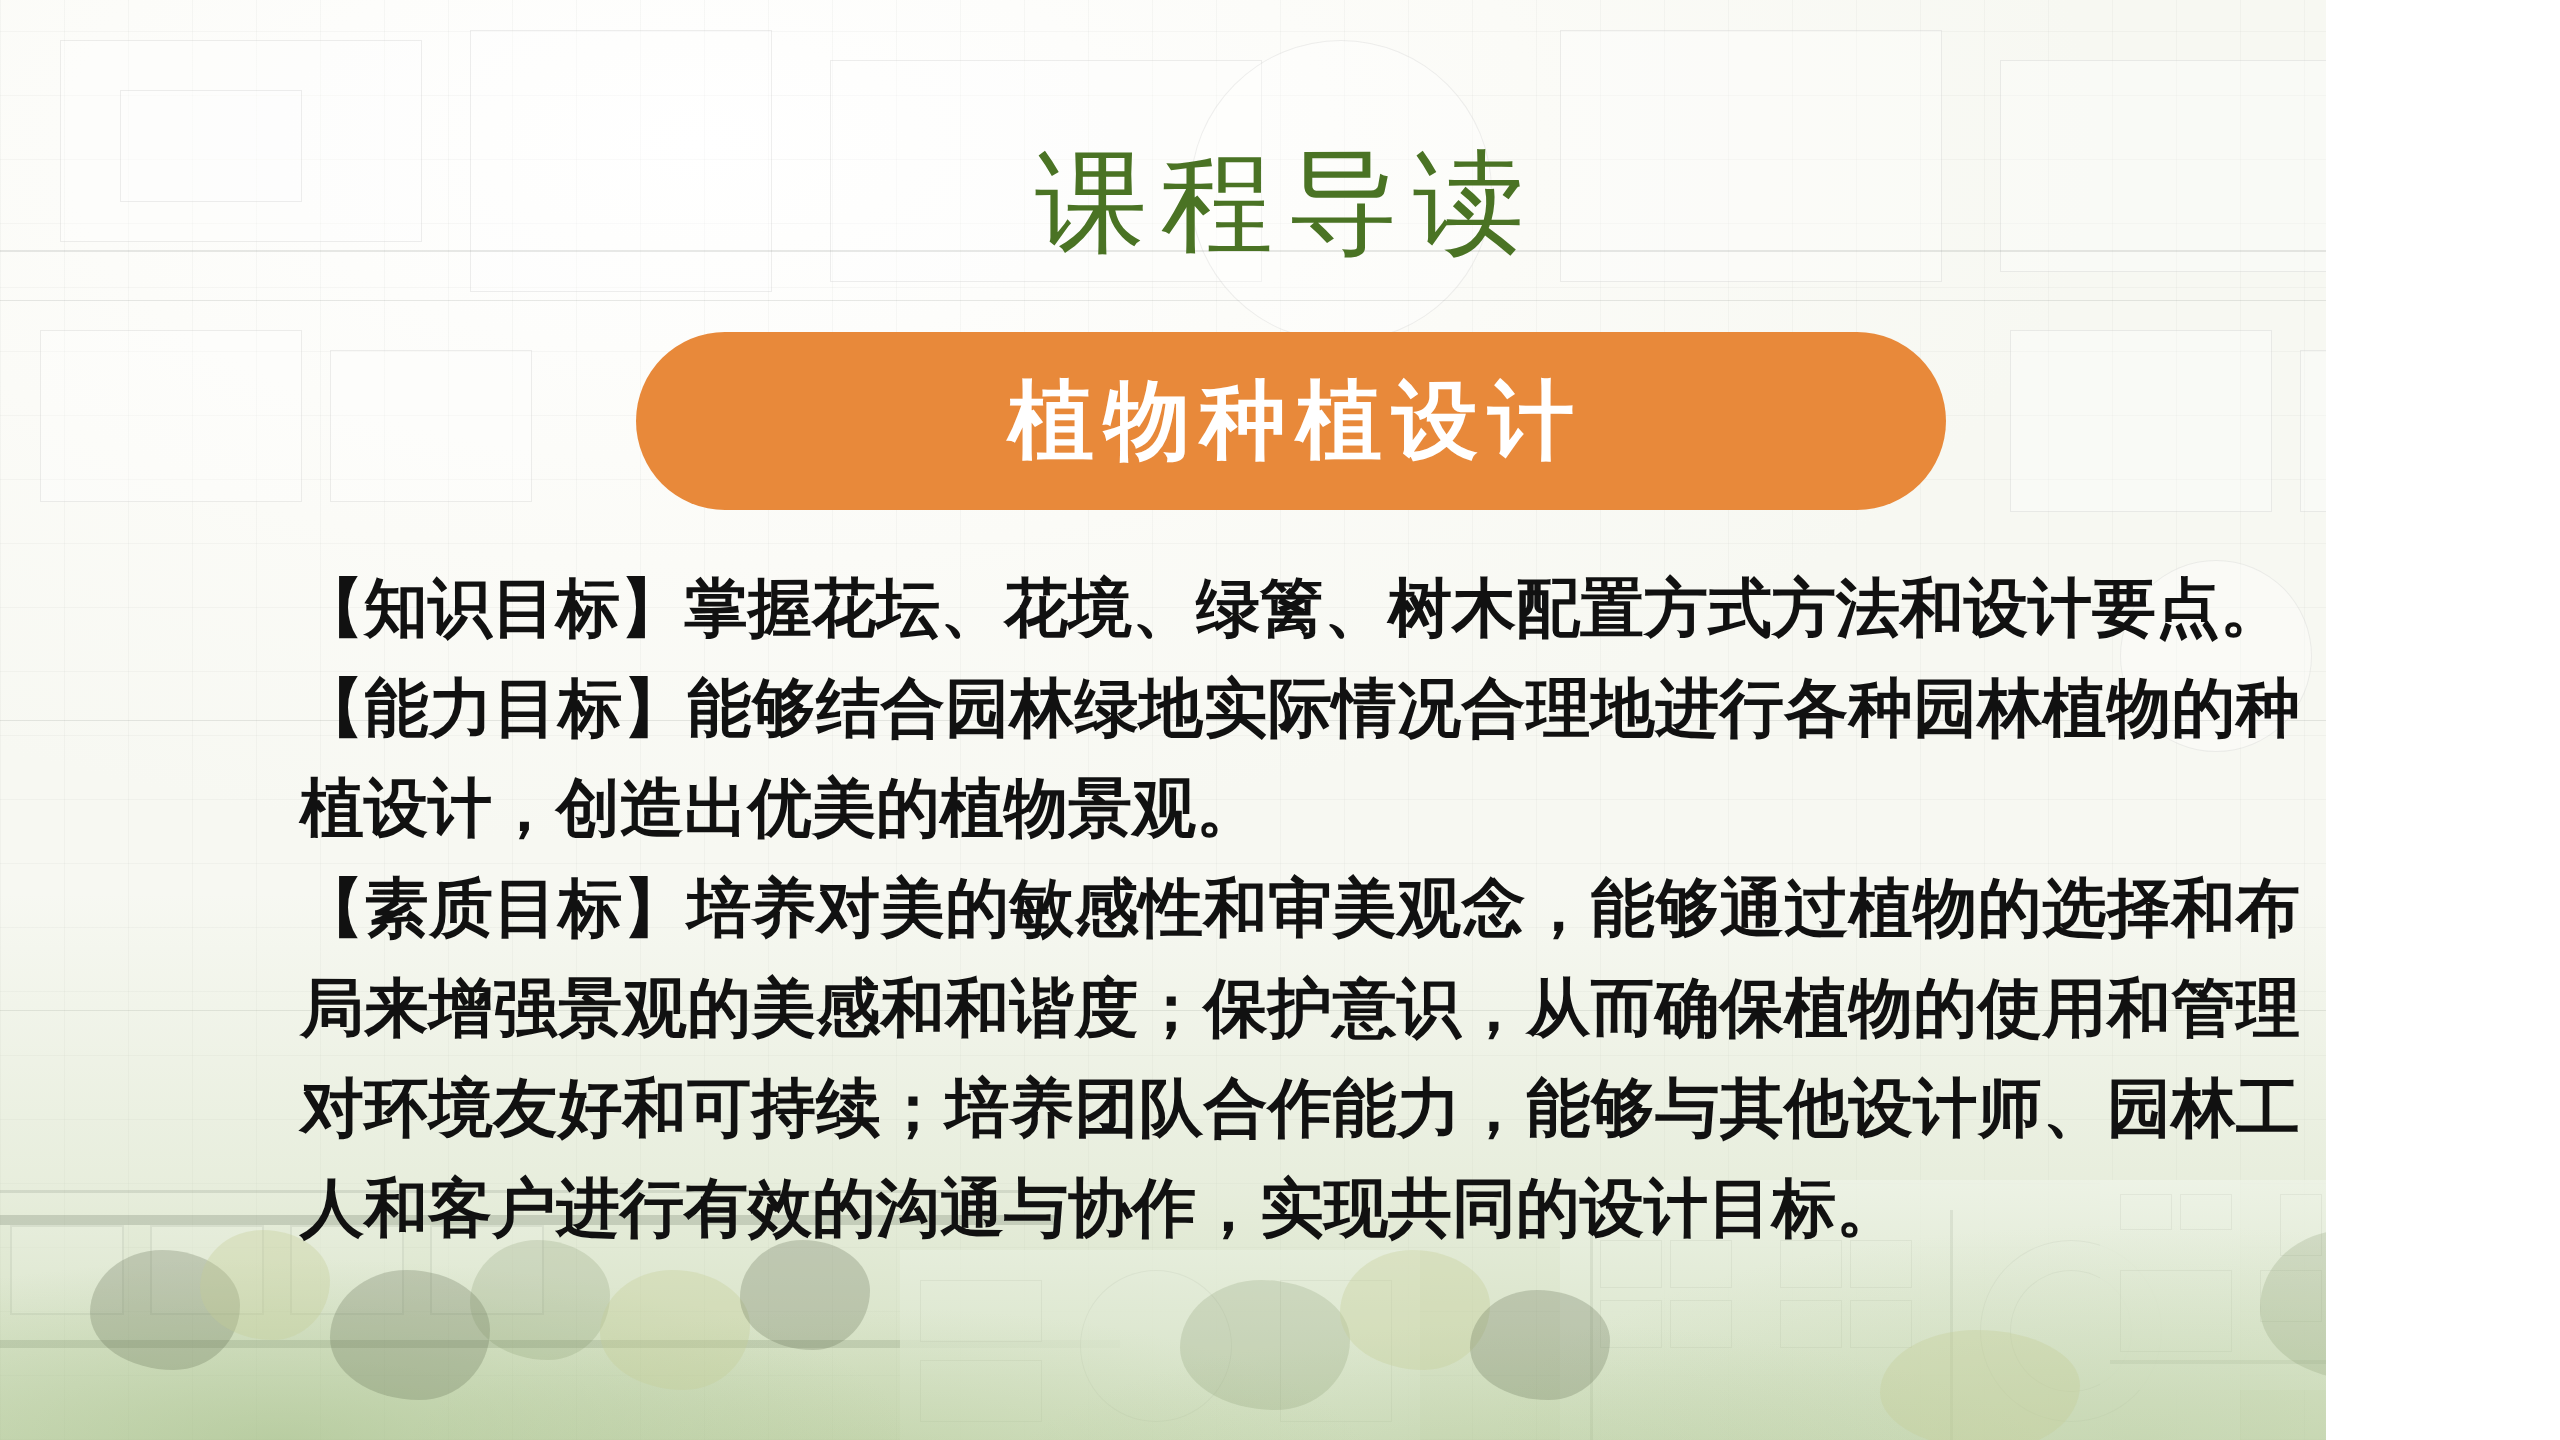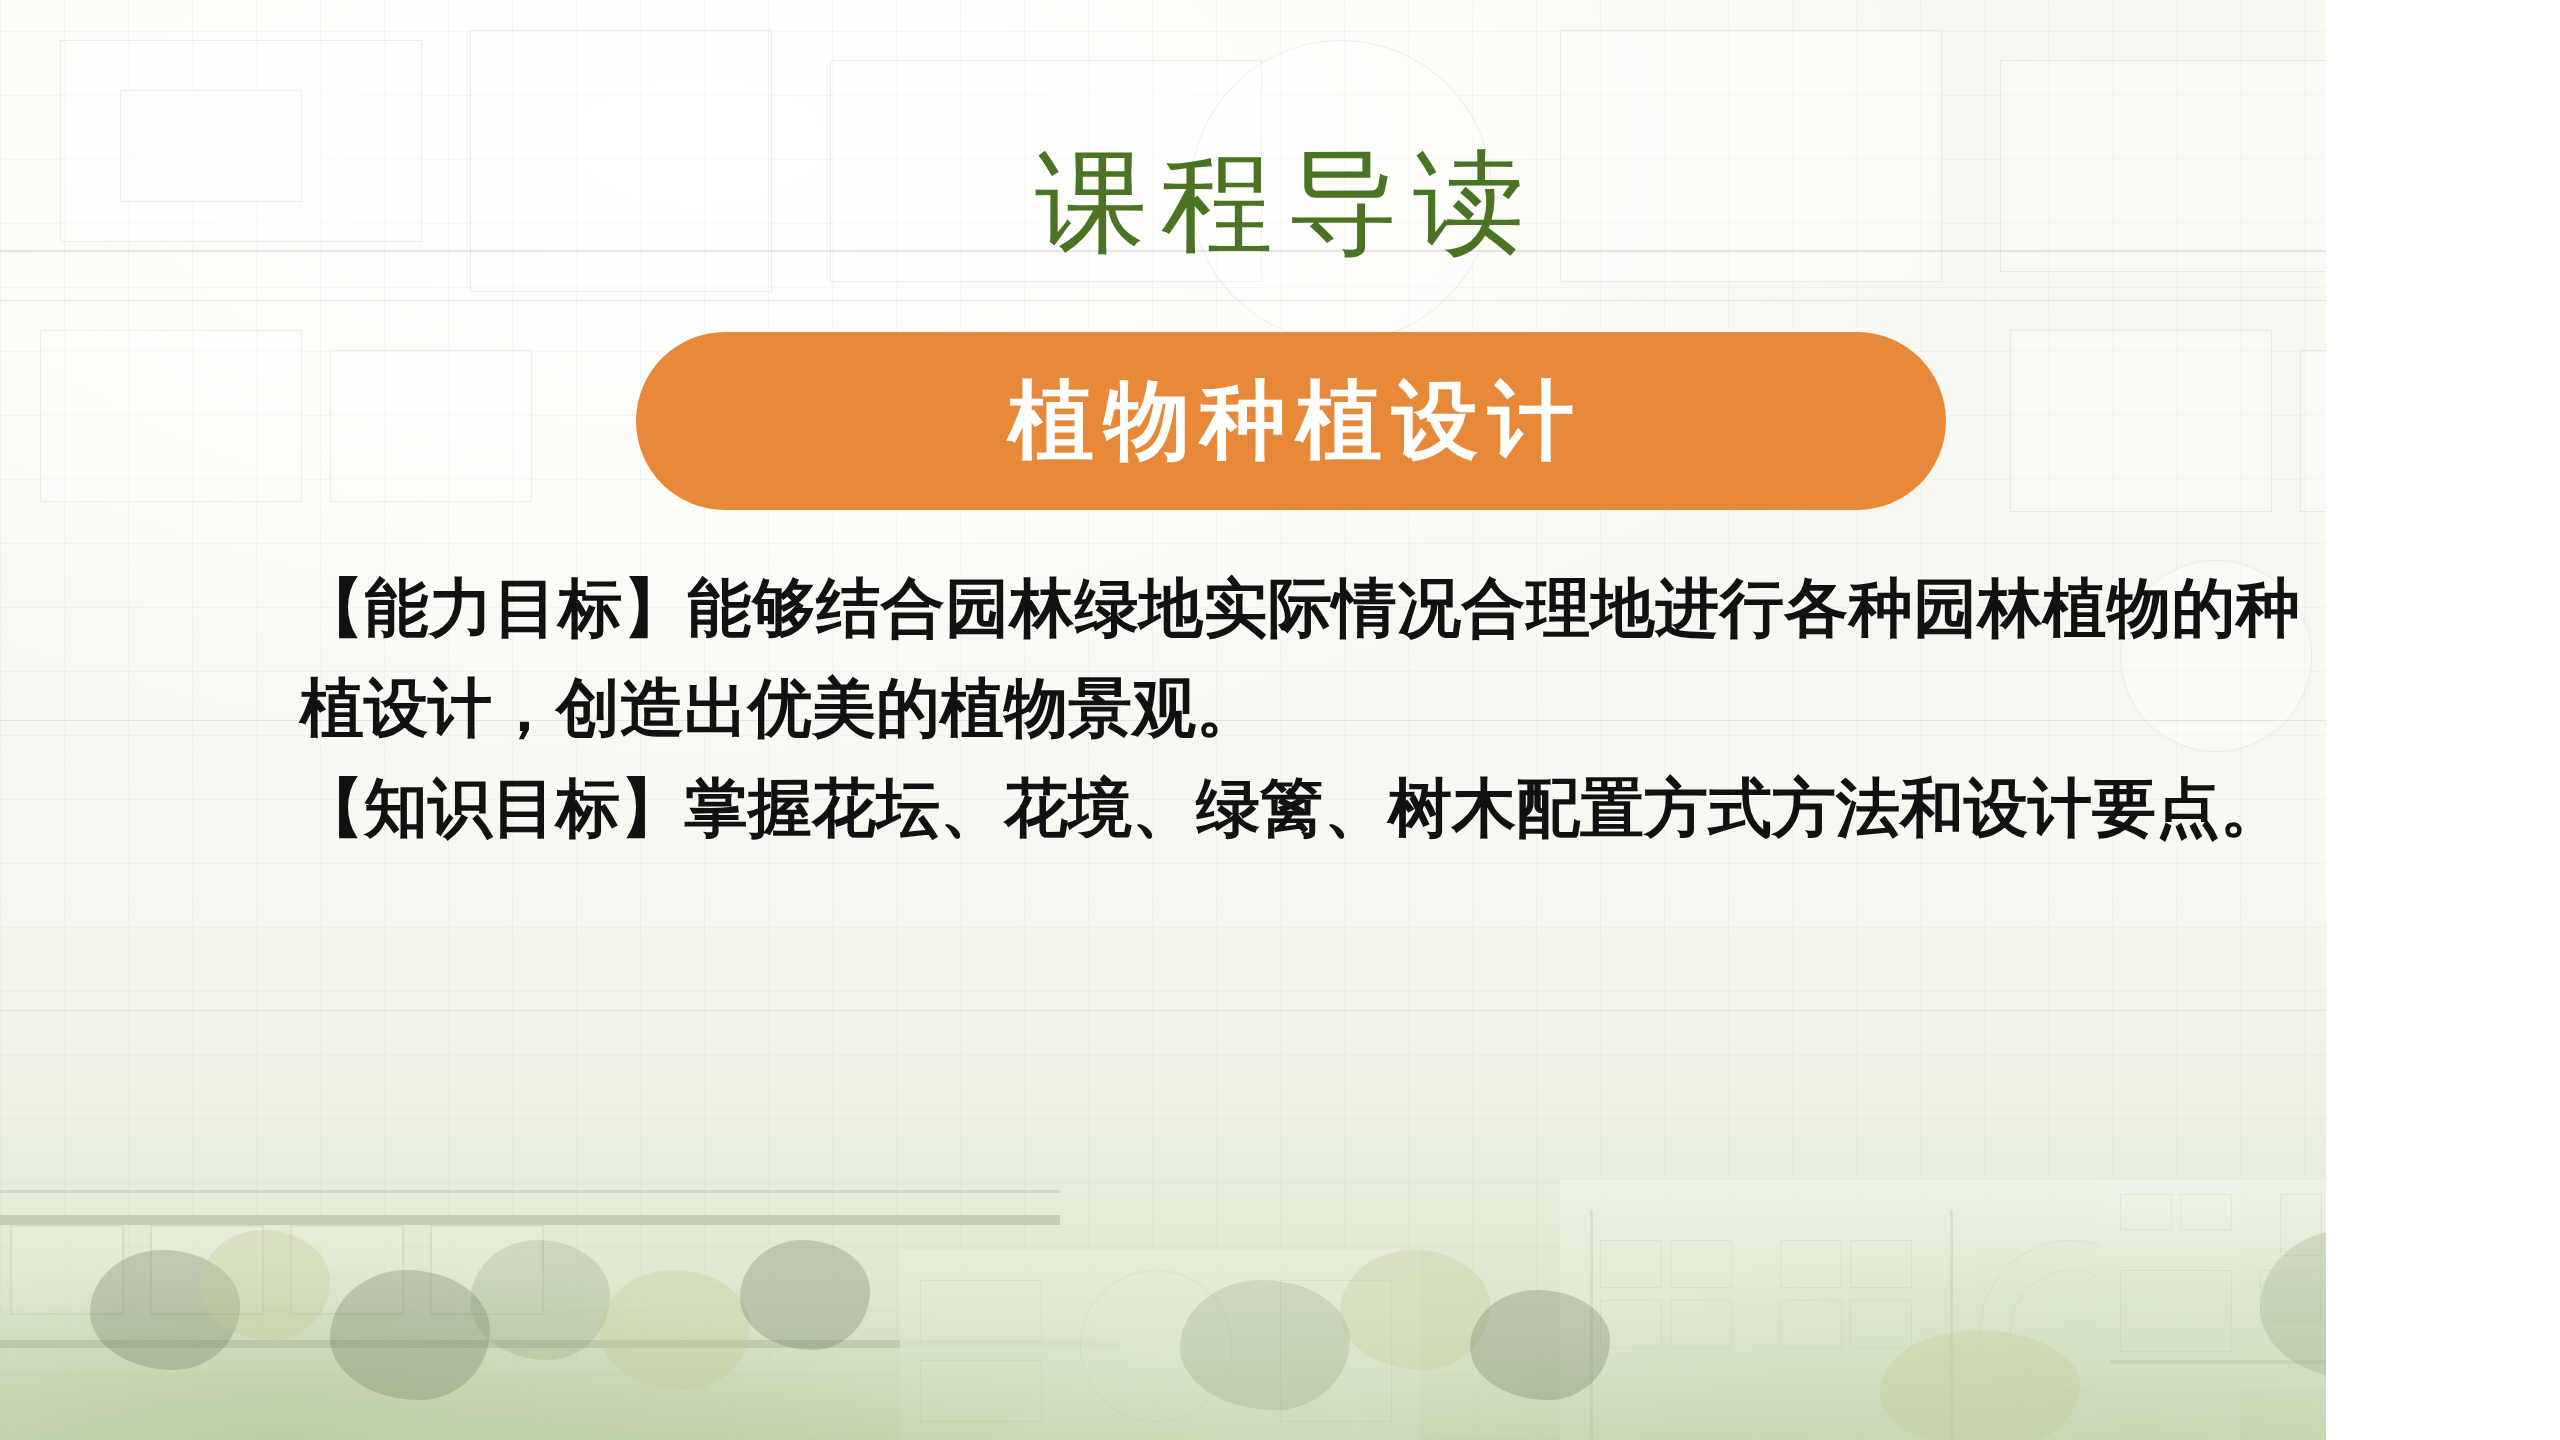--- a/index.html
+++ b/index.html
@@ -234,18 +234,19 @@
 
   <div class="content">
 
     <div id="page-title">课程导读</div>
 
     <div id="subject-pill">
       <span id="subject-pill-label">植物种植设计</span>
     </div>
 
     <div id="objectives">
+      <p class="objective-para">【知识目标】掌握花坛、花境、绿篱、树木配置方式方法和设计要点。</p>
       <p class="objective-para">【能力目标】能够结合园林绿地实际情况合理地进行各种园林植物的种植设计，创造出优美的植物景观。</p>
-      <p class="objective-para">【知识目标】掌握花坛、花境、绿篱、树木配置方式方法和设计要点。</p>
+      <p class="objective-para">【素质目标】培养对美的敏感性和审美观念，能够通过植物的选择和布局来增强景观的美感和和谐度；保护意识，从而确保植物的使用和管理对环境友好和可持续；培养团队合作能力，能够与其他设计师、园林工人和客户进行有效的沟通与协作，实现共同的设计目标。</p>
     </div>
 
   </div>
 </div>
 
 </body></html>

